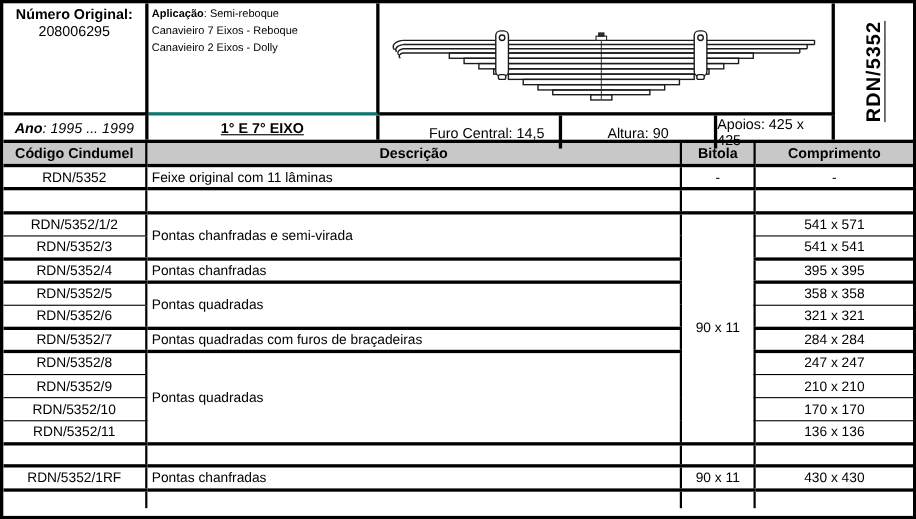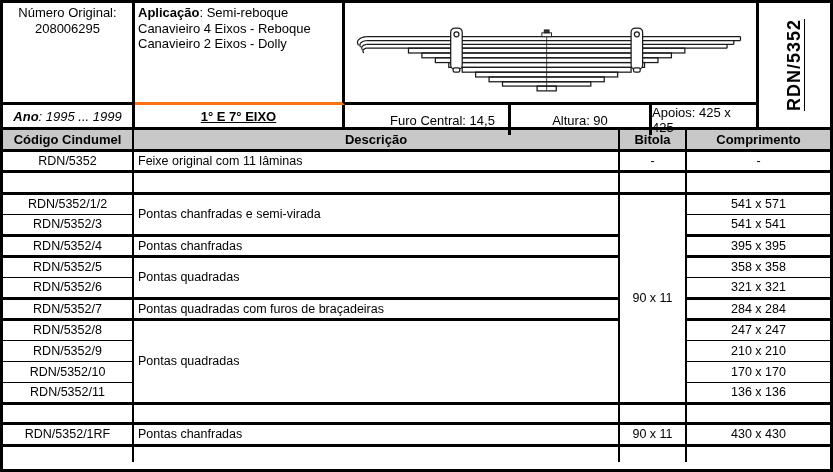--- a/index.html
+++ b/index.html
@@ -25,27 +25,27 @@
   }
   .cell-numero {
     grid-column: 1; grid-row: 1;
     border-right: 3px solid #000;
     border-bottom: 3px solid #000;
     text-align: center;
     padding-top: 2px;
     font-size: 13px;
     line-height: 16px;
   }
-  .cell-numero .lbl { font-weight: normal; display: block; }
+  .cell-numero .lbl { font-weight: bold; display: block; }
   .cell-aplicacao {
     grid-column: 2; grid-row: 1;
     border-right: 3px solid #000;
-    border-bottom: 3px solid #f97316;
+    border-bottom: 3px solid #0f766e;
     padding: 2px 3px;
-    font-size: 13px;
+    font-size: 10px;
     line-height: 15.5px;
   }
   .cell-aplicacao .lbl { font-weight: bold; }
   .cell-drawing {
     grid-column: 3; grid-row: 1;
     border-right: 3px solid #000;
     border-bottom: 3px solid #000;
     padding: 2px 1px;
   }
   .cell-rdn {
@@ -132,21 +132,21 @@
 
   <div class="top">
 
     <div class="cell-numero">
       <span class="lbl">Número Original:</span>
       <span>208006295</span>
     </div>
 
     <div class="cell-aplicacao">
       <div><span class="lbl">Aplicação</span><span>: Semi-reboque</span></div>
-      <div>Canavieiro 4 Eixos - Reboque</div>
+      <div>Canavieiro 7 Eixos - Reboque</div>
       <div>Canavieiro 2 Eixos - Dolly</div>
     </div>
 
     <div class="cell-drawing">
       <svg viewBox="0 0 410 99" width="100%" height="100%" preserveAspectRatio="xMidYMid meet">
         <g stroke="#1a1a1a" fill="none" stroke-width="1.3">
 
           <path d="M13,33 H403"></path>
           <path d="M13,37 H403"></path>
           <path d="M13,41 H396"></path>

